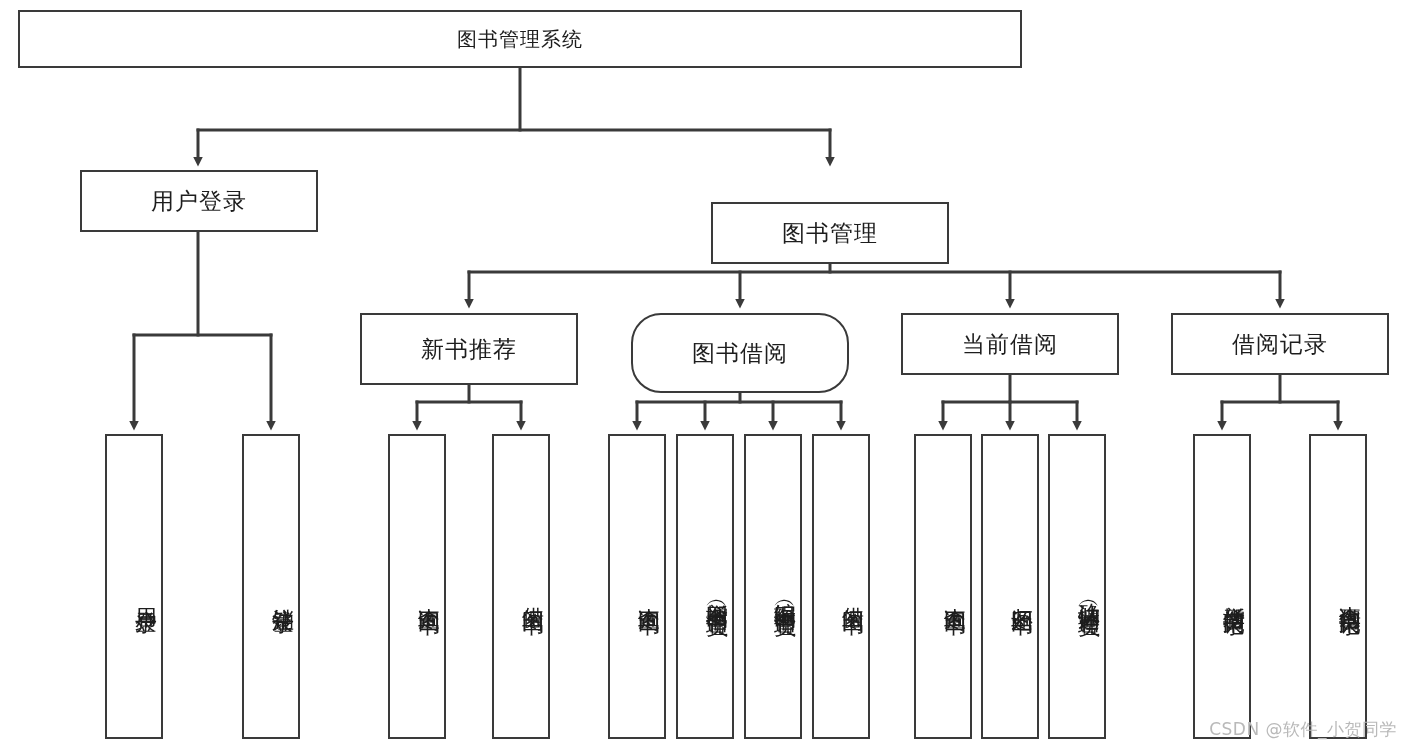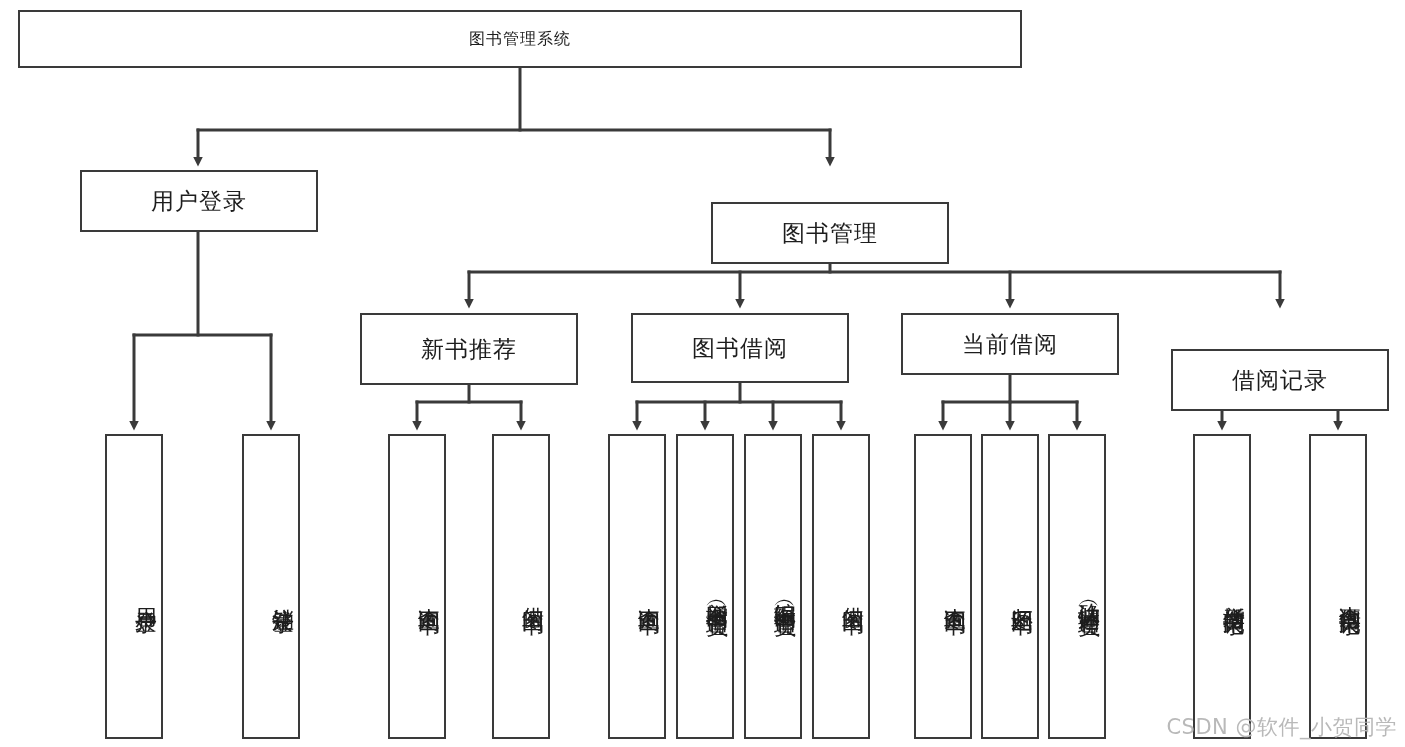--- a/index.html
+++ b/index.html
@@ -37,38 +37,38 @@
     color: #1d1d1d;
     z-index: 2;
   }
   .node-h {
     font-size: 23px;
     letter-spacing: 1px;
     line-height: 1.15;
     white-space: nowrap;
   }
   .node-root {
-    font-size: 16px;
+    font-size: 20px;
   }
   .node-v {
     writing-mode: vertical-rl;
     text-orientation: upright;
     font-size: 22px;
     line-height: 1.32;
     letter-spacing: 2px;
     align-items: flex-start;
     justify-content: center;
     padding-top: 14px;
     overflow: hidden;
   }
   #watermark {
     position: absolute;
     right: 8px;
     bottom: 6px;
-    font-size: 21px;
+    font-size: 17px;
     color: #b9b9b9;
     letter-spacing: 0.5px;
     white-space: nowrap;
     z-index: 5;
   }
 </style>
 </head>
 <body>
 
 <div id="diagram-root">
@@ -127,23 +127,23 @@
       <path d="M1338,402 L1338,422" marker-end="url(#arrow)"></path>
     </g>
   </svg>
 
   <div class="node node-h node-root" style="left:18px; top:10px; width:1004px; height:58px;">图书管理系统</div>
 
   <div class="node node-h" style="left:80px; top:170px; width:238px; height:62px;">用户登录</div>
   <div class="node node-h" style="left:711px; top:170px; width:238px; height:62px;margin-top:32px;">图书管理</div>
 
   <div class="node node-h" style="left:360px; top:313px; width:218px; height:72px;">新书推荐</div>
-  <div class="node node-h" style="left:631px; top:313px; width:218px; height:70px;">图书借阅</div>
+  <div class="node node-h" style="left:631px; top:313px; width:218px; height:80px;border-radius:30px;">图书借阅</div>
   <div class="node node-h" style="left:901px; top:313px; width:218px; height:62px;text-align:center;">当前借阅</div>
-  <div class="node node-h" style="left:1171px; top:313px; width:218px; height:62px;margin-top:36px;">借阅记录</div>
+  <div class="node node-h" style="left:1171px; top:313px; width:218px; height:62px;">借阅记录</div>
 
   <div class="node node-v" style="left:105px; top:434px; width:58px; height:305px;">用户登录</div>
   <div class="node node-v" style="left:242px; top:434px; width:58px; height:305px;">注销登录</div>
 
   <div class="node node-v" style="left:388px; top:434px; width:58px; height:305px;">查询图书</div>
   <div class="node node-v" style="left:492px; top:434px; width:58px; height:305px;">借阅图书</div>
 
   <div class="node node-v" style="left:608px; top:434px; width:58px; height:305px;">查询图书</div>
   <div class="node node-v" style="left:676px; top:434px; width:58px; height:305px;">新增图书（管理员）</div>
   <div class="node node-v" style="left:744px; top:434px; width:58px; height:305px;">编辑图书（管理员）</div>

